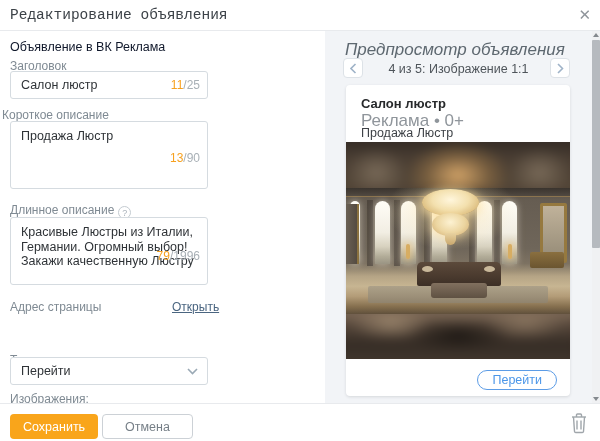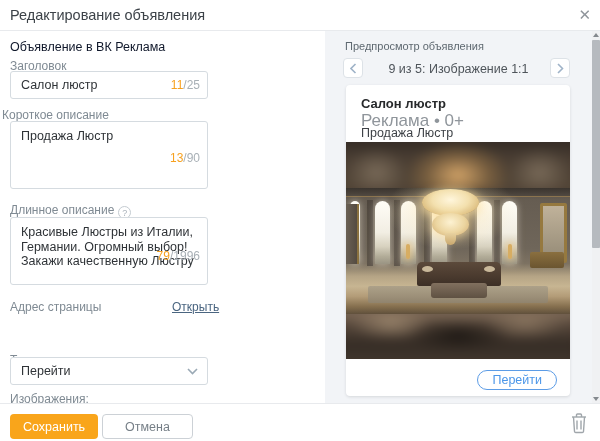--- a/index.html
+++ b/index.html
@@ -2,21 +2,21 @@
 <html><head>
 <meta charset="utf-8">
 <style>
   html,body{margin:0;padding:0;background:#fff;}
   *{box-sizing:border-box;}
   #app{position:relative;width:600px;height:441px;background:#fff;
        font-family:"Liberation Sans",sans-serif;overflow:hidden;color:#3a4046;}
 
   
   .hdr{position:absolute;left:0;top:0;width:600px;height:31px;background:#fff;border-bottom:1px solid #e8eaed;}
-  .hdr-title{position:absolute;left:10px;top:7px;font-size:14.5px;color:#3c4248;}
+  .hdr-title{position:absolute;left:10px;top:7px;font-size:14.5px;color:#3c4248;font-family:Liberation Mono, monospace;}
   .close{position:absolute;right:9px;top:5px;font-size:15px;color:#8f959b;cursor:pointer;line-height:20px;}
 
   
   .form-col{position:absolute;left:0;top:31px;width:325px;height:372px;background:#fff;}
   .abs{position:absolute;}
   .sec-title{left:10px;top:9px;font-size:12.5px;color:#0f172a;}
   .lbl{font-size:12px;color:#7f8a93;}
   .fwrap{left:10px;width:198px;}
   .tinput{width:198px;height:28px;border:1px solid #d5dbe0;border-radius:3px;background:#fff;
           font-family:"Liberation Sans",sans-serif;font-size:12.5px;color:#2f3337;padding:0 52px 0 10px;outline:none;}
@@ -24,21 +24,21 @@
          font-family:"Liberation Sans",sans-serif;font-size:12.5px;color:#2f3337;padding:7px 10px;outline:none;line-height:14.5px;white-space:pre-line;}
   .cnt{position:absolute;font-size:12px;color:#a8b0b6;}
   .cnt .num{color:#f7a11f;}
   .linkopen{position:absolute;font-size:12px;color:#4a6580;text-decoration:underline;cursor:pointer;margin-left:12px;}
   .selbox{left:10px;width:198px;height:28px;border:1px solid #d5dbe0;border-radius:3px;background:#fff;
           font-size:12.5px;color:#2f3337;line-height:26px;padding-left:10px;cursor:pointer;}
   .selbox svg{position:absolute;right:9px;top:10px;}
 
   
   .preview-col{position:absolute;left:325px;top:31px;width:267px;height:372px;background:#f2f4f7;}
-  .pv-title{left:20px;top:9px;font-size:11px;color:#5e6870;}
+  .pv-title{left:20px;top:9px;font-size:17px;color:#5e6870;font-style:italic;}
   .navbtn{width:20px;height:20px;background:#fff;border:1px solid #dde2e7;border-radius:4px;cursor:pointer;
           display:flex;align-items:center;justify-content:center;}
   .nav-label{left:0;right:0;top:31px;text-align:center;font-size:12.5px;color:#4e545a;}
 
   .card{position:absolute;left:21px;top:54px;width:224px;height:311px;background:#fff;border-radius:4px;
         box-shadow:0 1px 3px rgba(40,50,60,.14);}
   .ct{left:15px;top:11px;font-size:13px;font-weight:bold;color:#27292b;}
   .cmeta{left:15px;top:26px;font-size:17px;color:#8f959b;}
   .cdesc{left:15px;top:41px;font-size:12.5px;color:#3e4247;}
   .pbtn{position:absolute;right:13px;top:285px;height:20px;line-height:18px;padding:0 14px;
@@ -151,21 +151,21 @@
   </div>
 
   <div class="preview-col">
     <div class="abs pv-title">Предпросмотр объявления</div>
 
     <div class="abs navbtn" style="left:18px;top:27px">
       <svg width="7" height="11" viewBox="0 0 7 11">
           <polyline points="5.5,1 1,5.5 5.5,10" fill="none" stroke="#9fb3c8" stroke-width="1.6"></polyline>
         </svg>
     </div>
-    <div class="abs nav-label">9 из 5: Изображение 1:1</div>
+    <div class="abs nav-label">4 из 5: Изображение 1:1</div>
     <div class="abs navbtn" style="right:22px;top:27px">
       <svg width="7" height="11" viewBox="0 0 7 11">
           <polyline points="1,1 5.5,5.5 1,10" fill="none" stroke="#9fb3c8" stroke-width="1.6"></polyline>
         </svg>
     </div>
 
     <div class="card">
       <div class="abs ct">Салон люстр</div>
       <div class="abs cmeta">Реклама • 0+</div>
       <div class="abs cdesc">Продажа Люстр</div>

